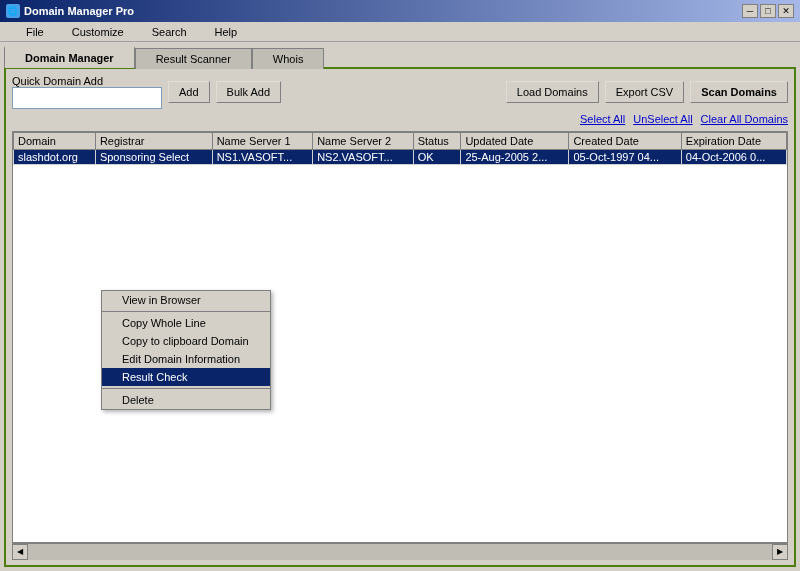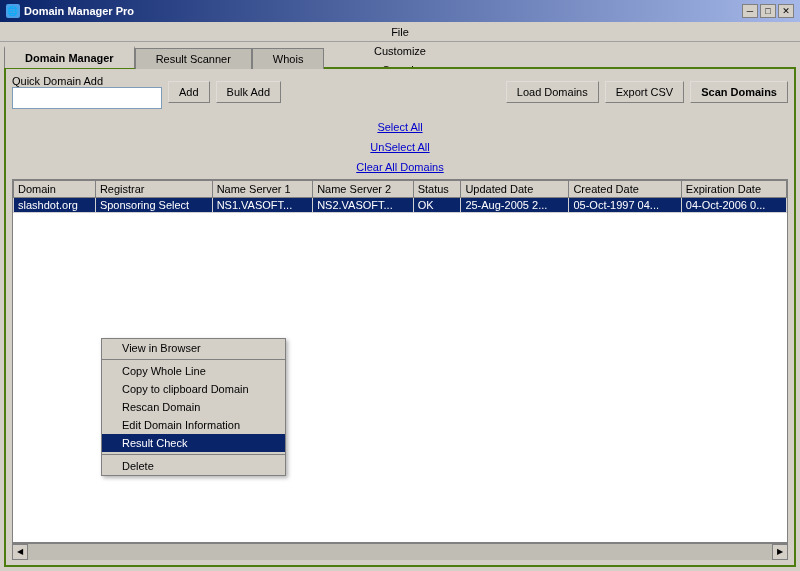--- a/index.html
+++ b/index.html
@@ -53,26 +53,25 @@
       display: flex;
       align-items: center;
       justify-content: center;
       font-size: 9px;
       cursor: pointer;
       color: black;
     }
     .menu-bar {
       background: #d4d0c8;
       border-bottom: 1px solid #a0a0a0;
-      padding: 2px 12px;
-      display: flex;
-      gap: 3px;
+      padding: 2px 20px;
+      display: flex;
+      gap: 16px;
       height: 20px;
       align-items: center;
-      flex-direction: column;
     }
     .menu-item {
       padding: 2px 6px;
       cursor: pointer;
       font-size: 11px;
     }
 
     .main-content {
       background: #d4d0c8;
       height: calc(571px - 22px - 20px);
@@ -120,21 +119,20 @@
       display: flex;
       align-items: center;
       gap: 6px;
       margin-bottom: 4px;
     }
     .toolbar-row2 {
       display: flex;
       align-items: center;
       gap: 8px;
       margin-bottom: 6px;
-      flex-direction: column;
     }
 
     .quick-add-input {
       width: 150px;
       height: 22px;
       border: 1px solid #7f9db9;
       background: white;
       padding: 2px 4px;
       font-size: 11px;
     }
@@ -227,21 +225,21 @@
       flex: 1;
       height: 16px;
       background: #c0bdb5;
     }
 
     
     .context-menu {
       position: absolute;
       top: 158px;
       left: 88px;
-      width: 185px;
+      width: 170px;
       background: #d4d0c8;
       border: 1px solid #808080;
       box-shadow: 2px 2px 4px rgba(0,0,0,0.3);
       z-index: 100;
     }
     .context-menu-item {
       padding: 3px 20px;
       cursor: pointer;
       font-size: 11px;
     }
@@ -338,21 +336,20 @@
             <td>04-Oct-2006 0...</td>
           </tr>
         </tbody>
       </table>
 
       <div class="context-menu">
         <div class="context-menu-item">View in Browser</div>
         <div class="context-menu-separator"></div>
         <div class="context-menu-item">Copy Whole Line</div>
         <div class="context-menu-item">Copy to clipboard Domain</div>
-        <div class="context-menu-item">Rescan Domain</div>
         <div class="context-menu-item">Edit Domain Information</div>
         <div class="context-menu-item highlighted">Result Check</div>
         <div class="context-menu-separator"></div>
         <div class="context-menu-item">Delete</div>
       </div>
     </div>
 
     <div class="scrollbar-bottom">
       <div class="scroll-arrow">◀</div>
       <div class="scroll-track"></div>

